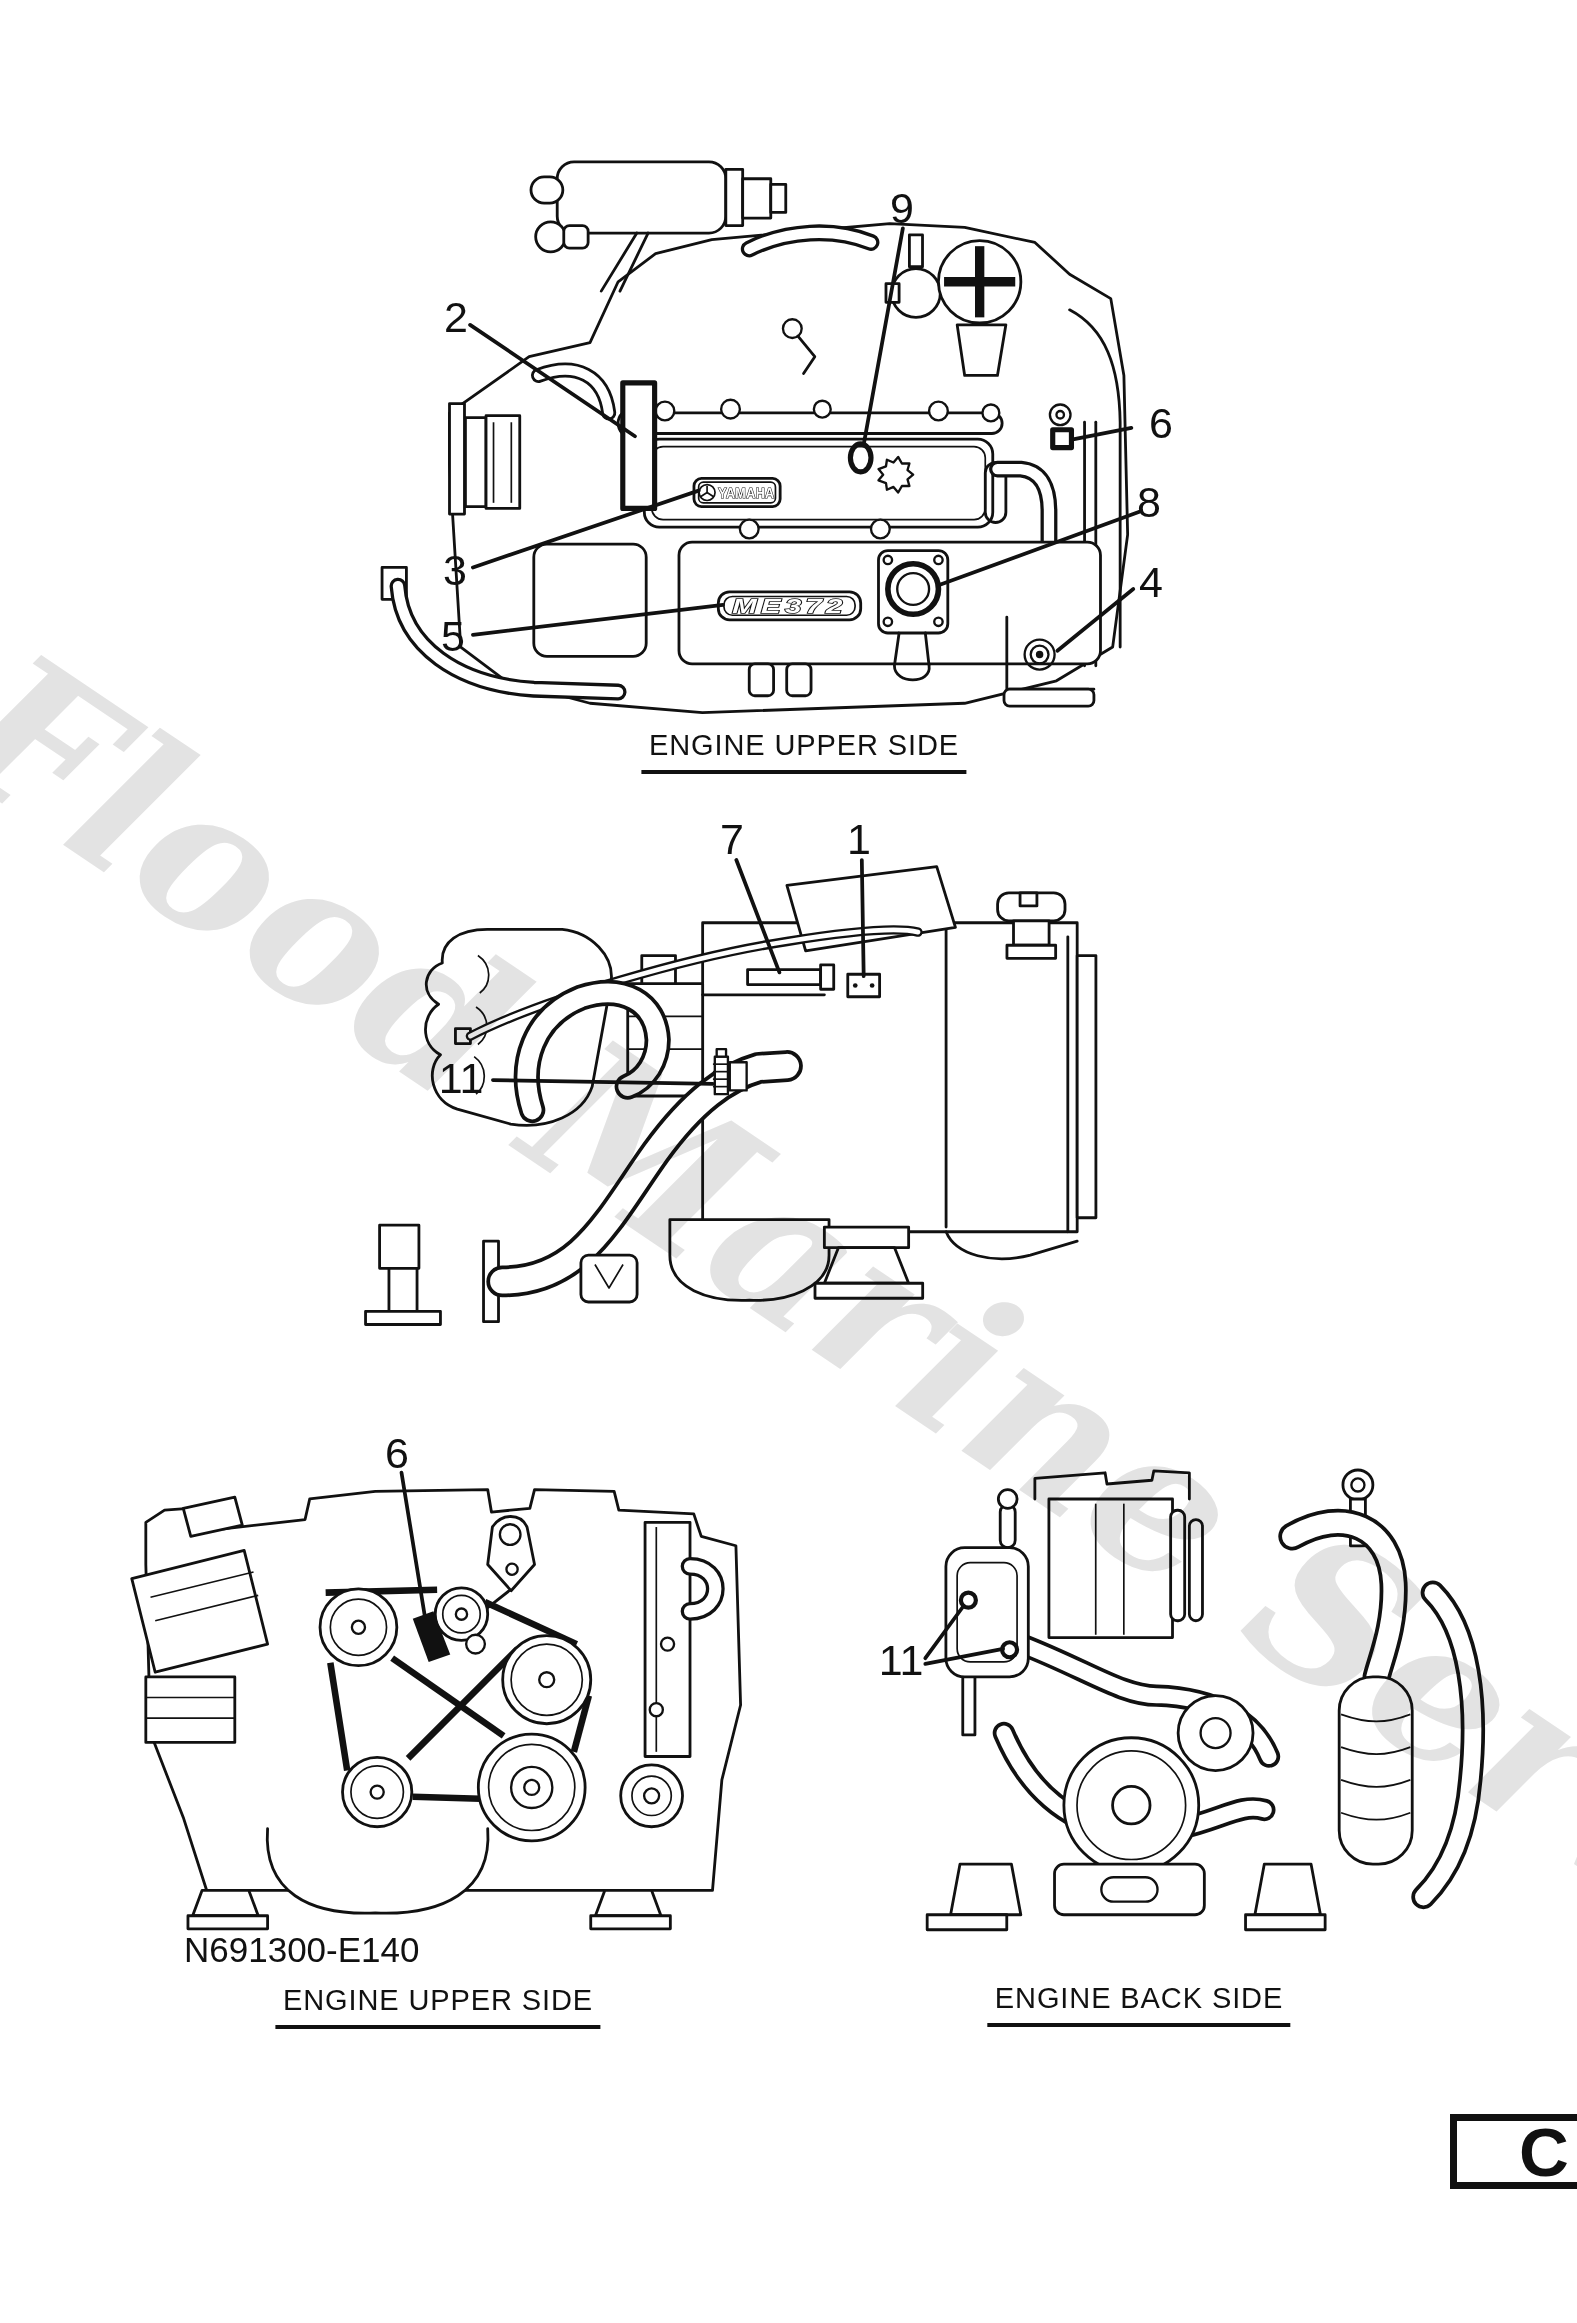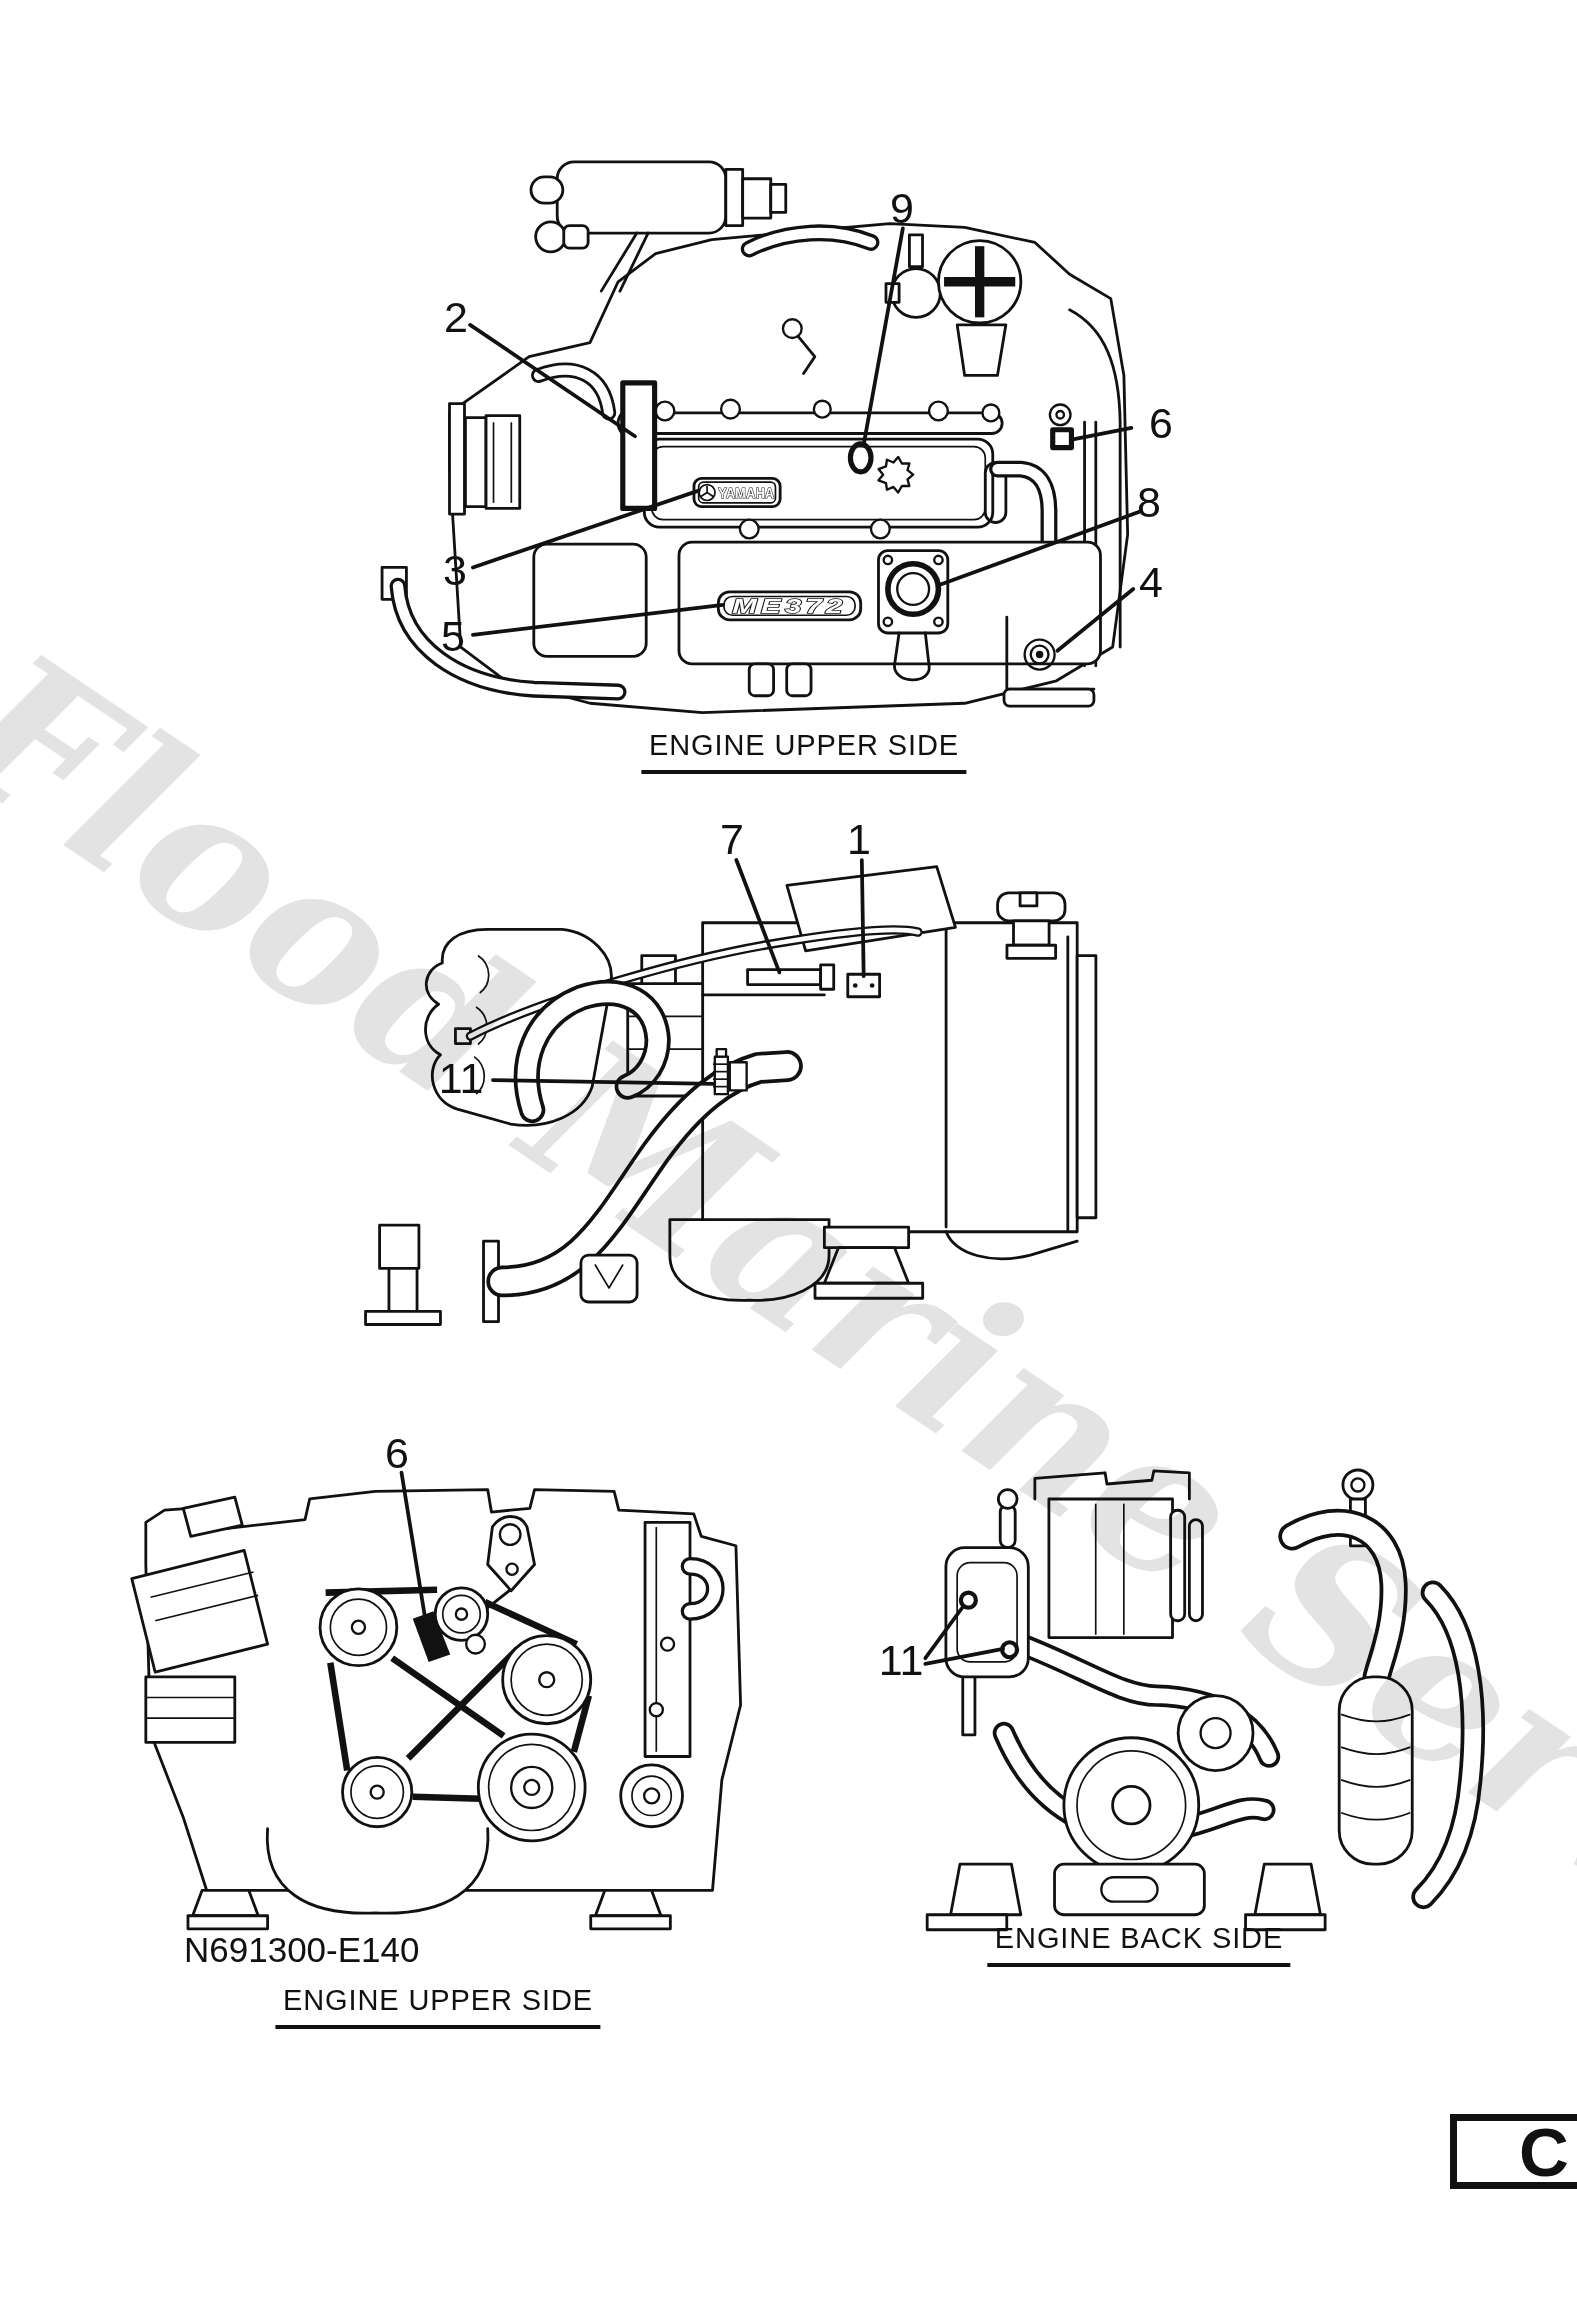--- a/index.html
+++ b/index.html
@@ -432,21 +432,21 @@
   <div class="callout" style="left:732px;top:839px">7</div>
   <div class="callout" style="left:859px;top:839px">1</div>
   <div class="callout" style="left:461px;top:1078px">11</div>
 
   <div class="callout" style="left:397px;top:1453px">6</div>
 
   <div class="callout" style="left:901px;top:1660px">11</div>
 
   <div class="title" style="left:804px;top:729px">ENGINE UPPER SIDE</div>
   <div class="title" style="left:438px;top:1984px">ENGINE UPPER SIDE</div>
-  <div class="title" style="left:1139px;top:1922px">ENGINE BACK SIDE</div>
+  <div class="title" style="left:1139px;top:1982px">ENGINE BACK SIDE</div>
 
   <div id="doc-number">N691300-E140</div>
   <div id="section-box">
     <span class="letter">C</span>
   </div>
 
   <div id="watermark">Flood Marine Services</div>
 
 </div>
 

